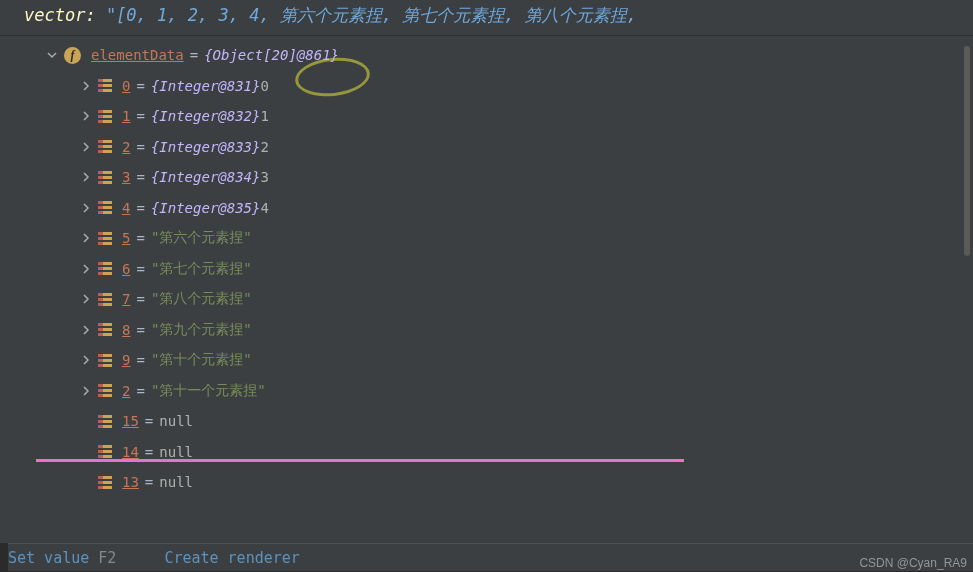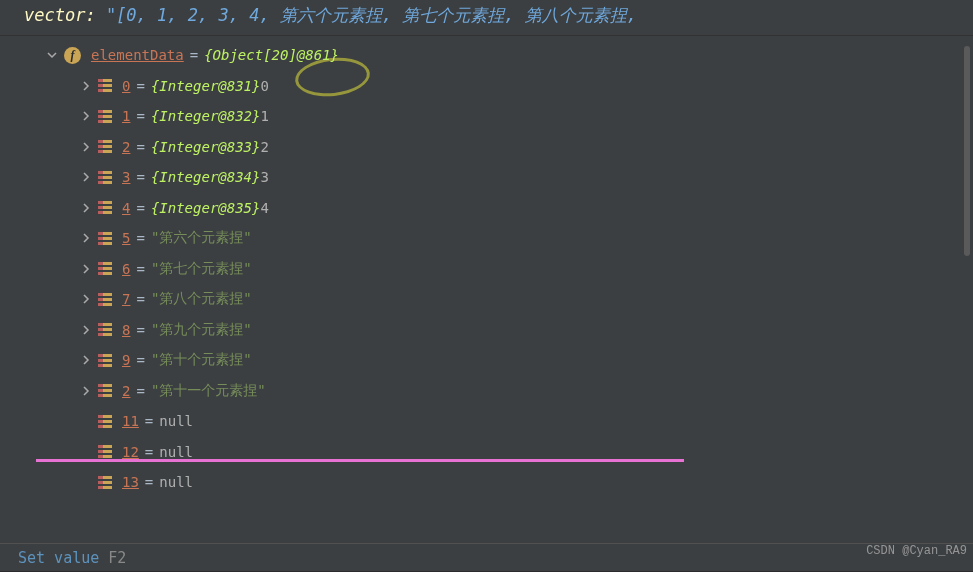--- a/index.html
+++ b/index.html
@@ -78,21 +78,21 @@
       width: 14px;
       gap: 2px;
     }
     .badge-mem span {
       height: 3px;
       background: #c9a555;
       border-left: 5px solid #b85c5c;
     }
     .key { color: #c87556; text-decoration: underline; }
     .eq { color: #a9b7c6; margin: 0 6px; }
-    .type-dim { color: #bef264; font-style: italic; }
+    .type-dim { color: #c4b5fd; font-style: italic; }
     .val-num { color: #b0b0b0; }
     .val-str { color: #768d5a; }
     .val-null { color: #b0b0b0; text-align: right; }
     .annot-circle {
       position: absolute;
       left: 295px;
       top: 22px;
       width: 75px;
       height: 38px;
       border: 3px solid rgba(180, 180, 60, 0.75);
@@ -124,34 +124,35 @@
       height: 210px;
       background: #5a5a5a;
       border-radius: 3px;
     }
     .footer {
       background: #3c3f41;
       border-top: 1px solid #515151;
       height: 28px;
       display: flex;
       align-items: center;
-      padding: 0 18px;
+      padding: 0 0;
       gap: 48px;
       font-size: 15px;
       font-family: "Consolas", monospace;
+      margin-left: 8px;
     }
     .footer-link { color: #5d92bd; cursor: pointer; }
     .footer-key { color: #888; }
     .watermark {
       position: absolute;
       right: 6px;
-      bottom: 14px;
+      bottom: 2px;
       font-size: 12px;
       color: #aaaaaa;
-      font-family: Liberation Mono, monospace;
+      font-family: Liberation Sans, sans-serif;
       opacity: 0.8;
     }
   </style>
 </head>
 <body>
 
 <div class="header">
   <span class="label">vector: </span><span class="string">"[0, 1, 2, 3, 4, 第六个元素捏, 第七个元素捏, 第八个元素捏,</span>
 </div>
 
@@ -369,34 +370,34 @@
         </div>
         <div class="tree-row child">
           <span class="arrow-spacer"></span>
           <span class="badge">
             <span class="badge-mem">
               <span></span>
               <span></span>
               <span></span>
             </span>
           </span>
-          <span class="key">11</span>
+          <span class="key">15</span>
           <span class="eq">=</span>
           <span class="val-null">null</span>
         </div>
         <div class="tree-row child">
           <span class="arrow-spacer"></span>
           <span class="badge">
             <span class="badge-mem">
               <span></span>
               <span></span>
               <span></span>
             </span>
           </span>
-          <span class="key">12</span>
+          <span class="key">14</span>
           <span class="eq">=</span>
           <span class="val-null">null</span>
         </div>
         <div class="tree-row child">
           <span class="arrow-spacer"></span>
           <span class="badge">
             <span class="badge-mem">
               <span></span>
               <span></span>
               <span></span>
@@ -411,15 +412,16 @@
 
   <div class="scrollbar-track"></div>
   <div class="scrollbar-thumb"></div>
 </div>
 
 <div class="footer">
   <span>
     <span class="footer-link">Set value</span>
     <span class="footer-key">F2</span>
   </span>
+  <span class="footer-link">Create renderer</span>
 </div>
 
 <div class="watermark">CSDN @Cyan_RA9</div>
 
 </body></html>

